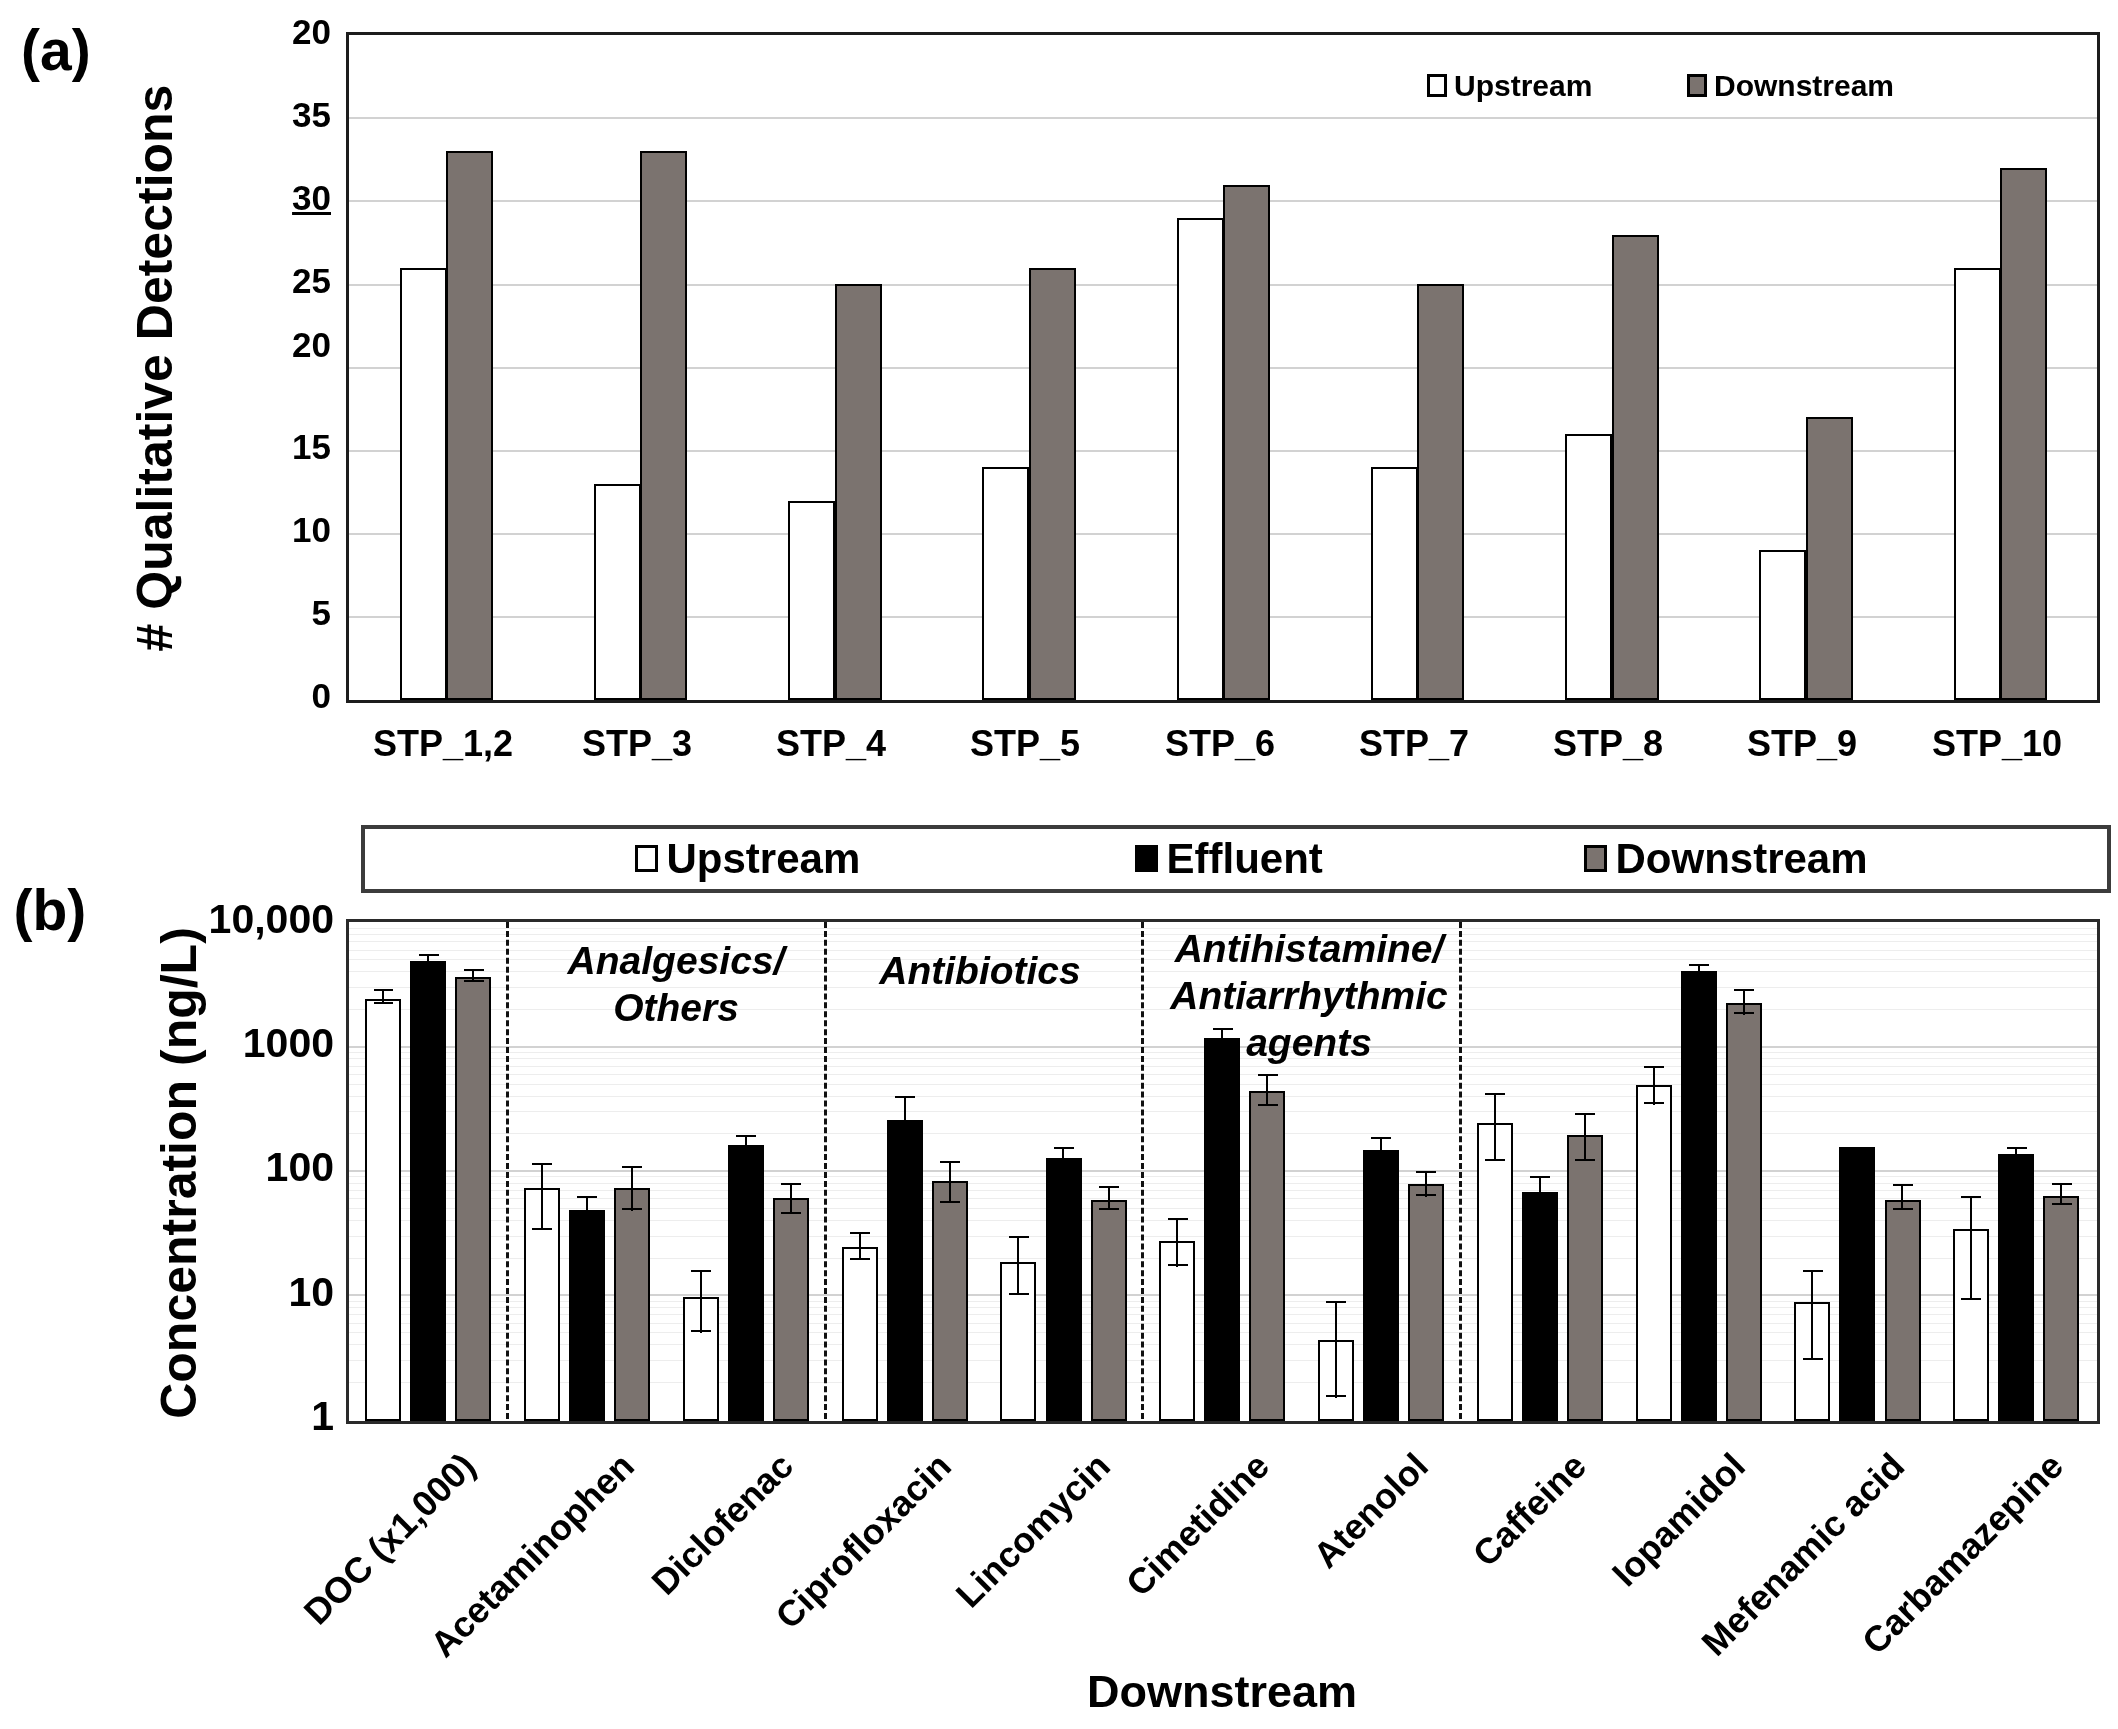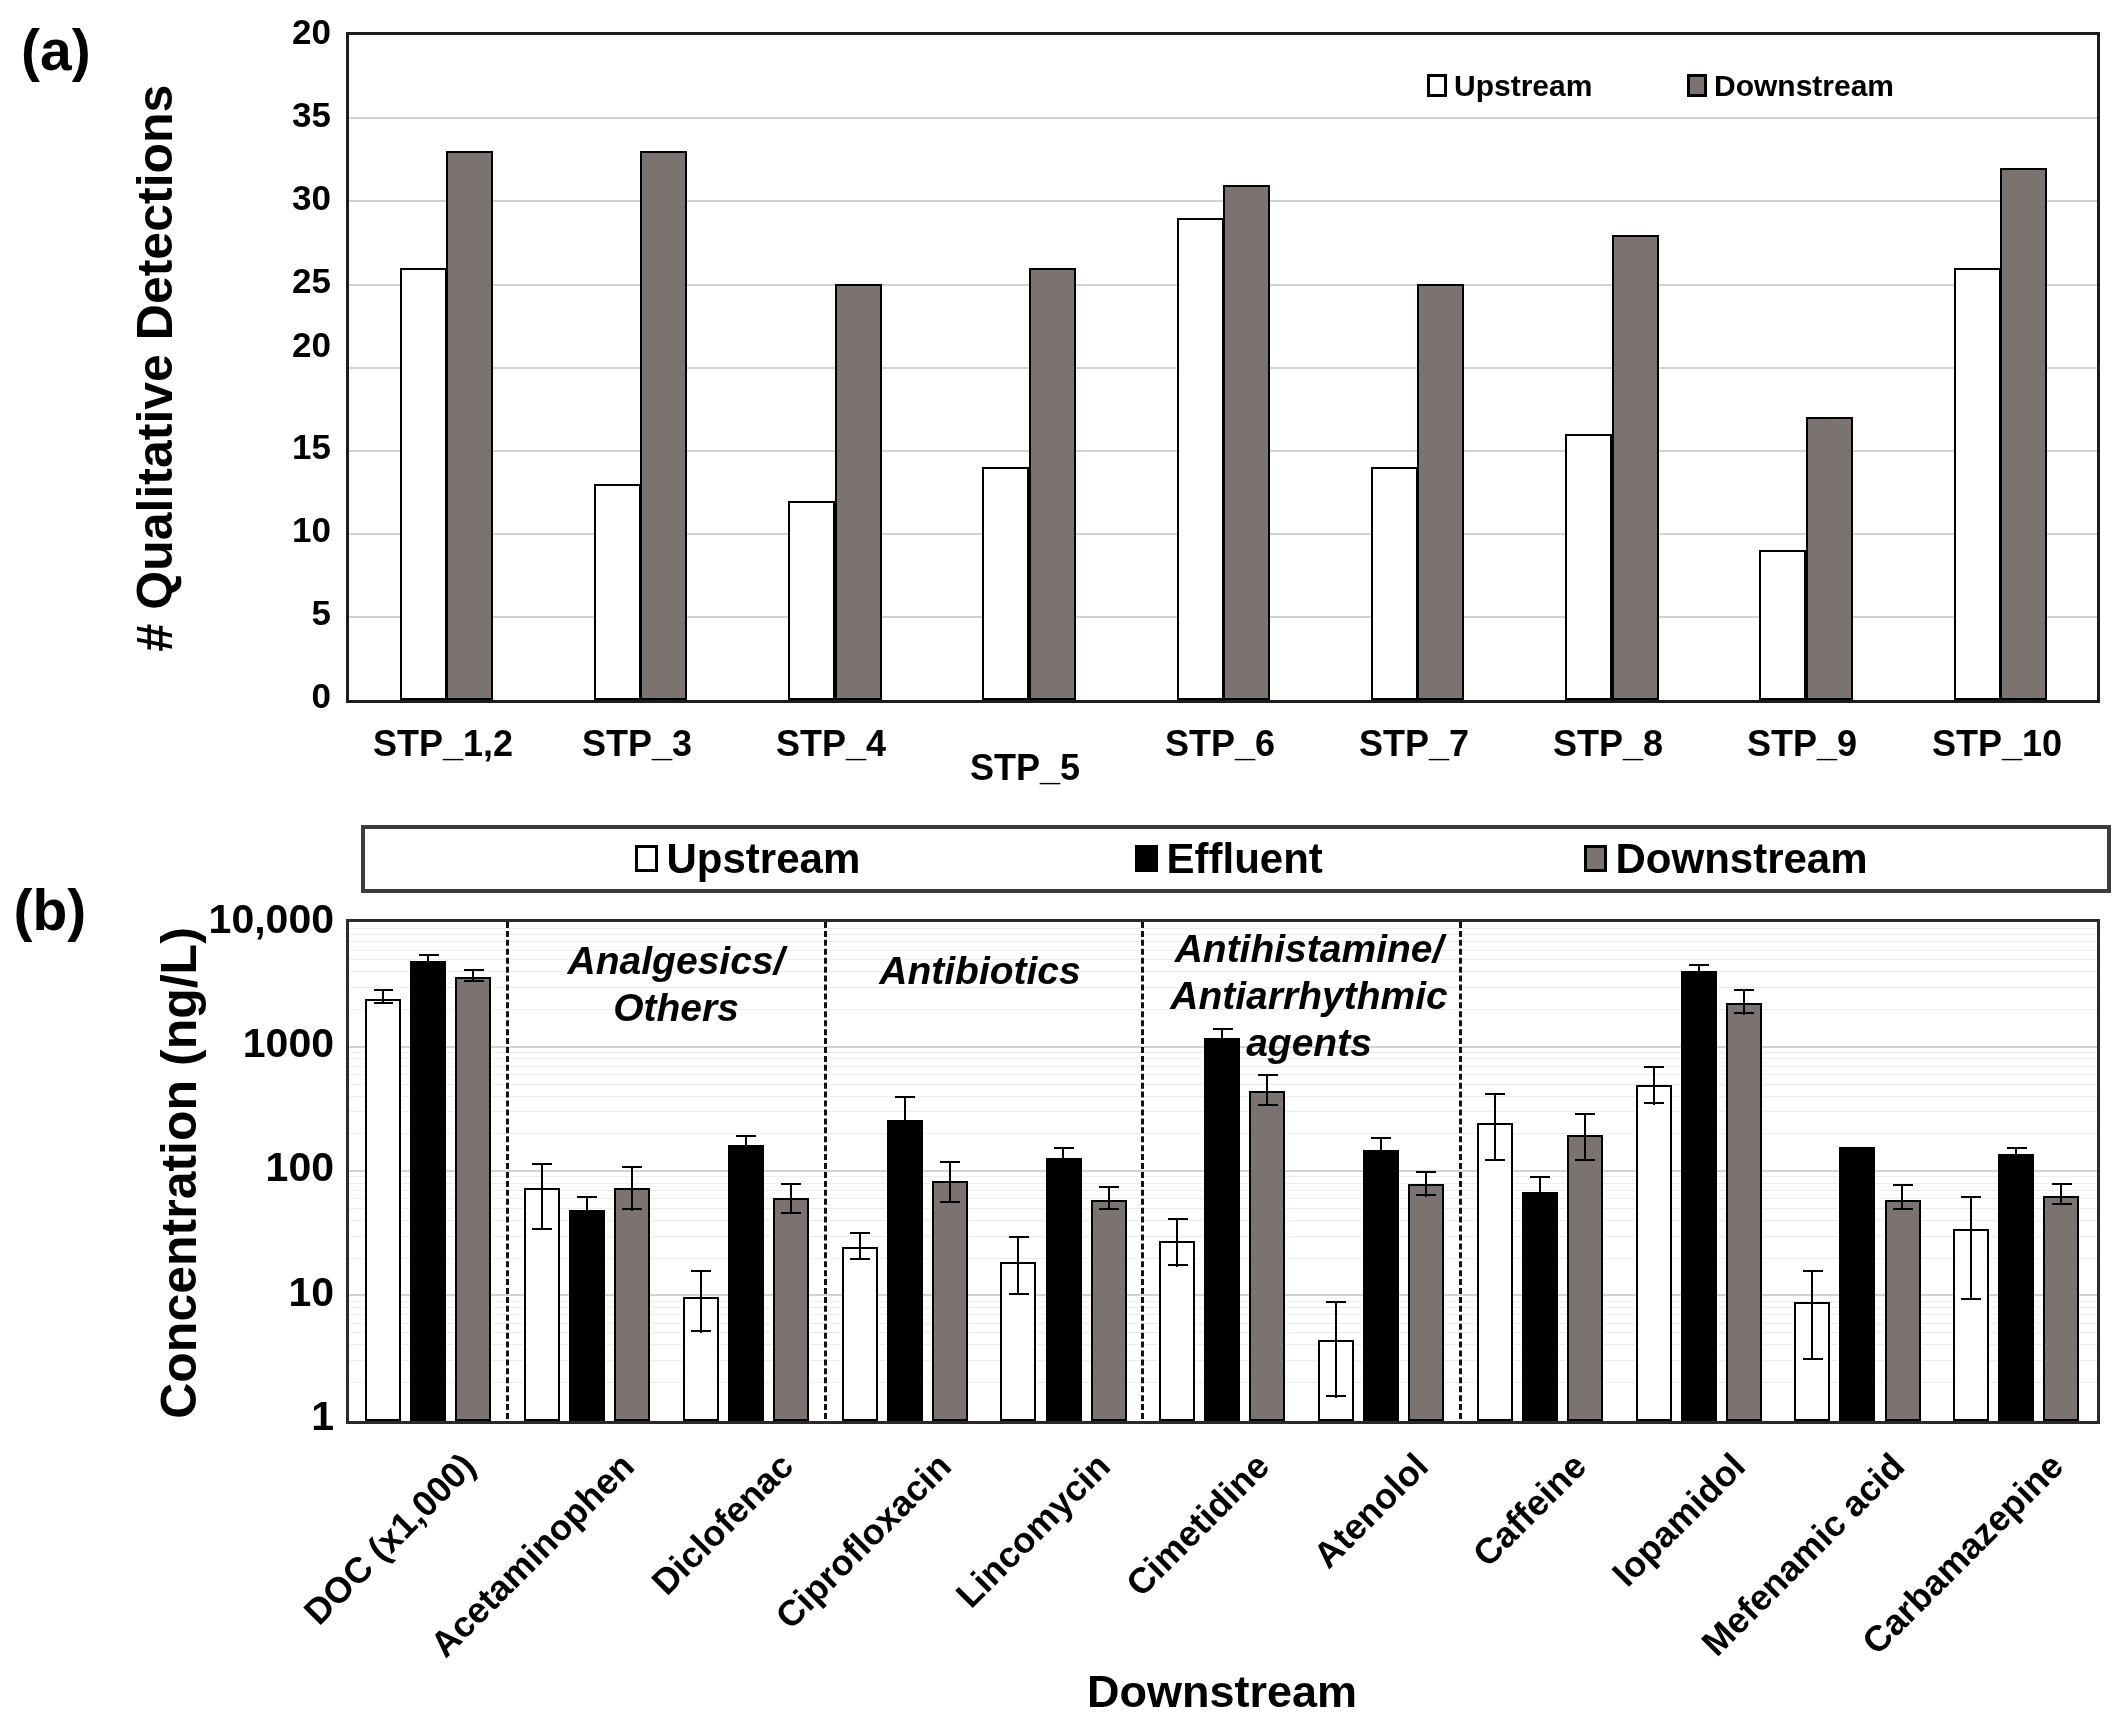--- a/index.html
+++ b/index.html
@@ -275,27 +275,27 @@
       <div class="errcap" style="left: 1703px; top: 281px;"></div>
     </div>
 
   <div class="abs" id="compounds-title">Downstream</div>
 <div class="tick tickA" style="left: 188px; top: 696px;">0</div>
     <div class="tick tickA" style="left: 188px; top: 613px;">5</div>
     <div class="tick tickA" style="left: 188px; top: 530px;">10</div>
     <div class="tick tickA" style="left: 188px; top: 447px;">15</div>
     <div class="tick tickA" style="left: 188px; top: 345px;">20</div>
     <div class="tick tickA" style="left: 188px; top: 281px;">25</div>
-    <div class="tick tickA" style="left: 188px; top: 198px;">30</div>
+    <div class="tick tickA" style="left: 188px; top: 198px; text-decoration: underline;">30</div>
     <div class="tick tickA" style="left: 188px; top: 115px; text-align: right;">35</div>
     <div class="tick tickA" style="left: 188px; top: 32px;">20</div>
     <div class="xlabA" style="left: 443px; top: 723px;">STP_1,2</div>
     <div class="xlabA" style="left: 637px; top: 723px;">STP_3</div>
     <div class="xlabA" style="left: 831px; top: 723px;">STP_4</div>
-    <div class="xlabA" style="left: 1025px; top: 723px; margin-top: 24px;">STP_5</div>
+    <div class="xlabA" style="left: 1025px; top: 723px;">STP_5</div>
     <div class="xlabA" style="left: 1220px; top: 723px;">STP_6</div>
     <div class="xlabA" style="left: 1414px; top: 723px;">STP_7</div>
     <div class="xlabA" style="left: 1608px; top: 723px;">STP_8</div>
     <div class="xlabA" style="left: 1802px; top: 723px;">STP_9</div>
     <div class="xlabA" style="left: 1997px; top: 723px;">STP_10</div>
     <div class="tick tickB" style="left: 154px; top: 919px;">10,000</div>
     <div class="tick tickB" style="left: 154px; top: 1043px;">1000</div>
     <div class="tick tickB" style="left: 154px; top: 1167px;">100</div>
     <div class="tick tickB" style="left: 154px; top: 1292px;">10</div>
     <div class="tick tickB" style="left: 154px; top: 1416px;">1</div>

